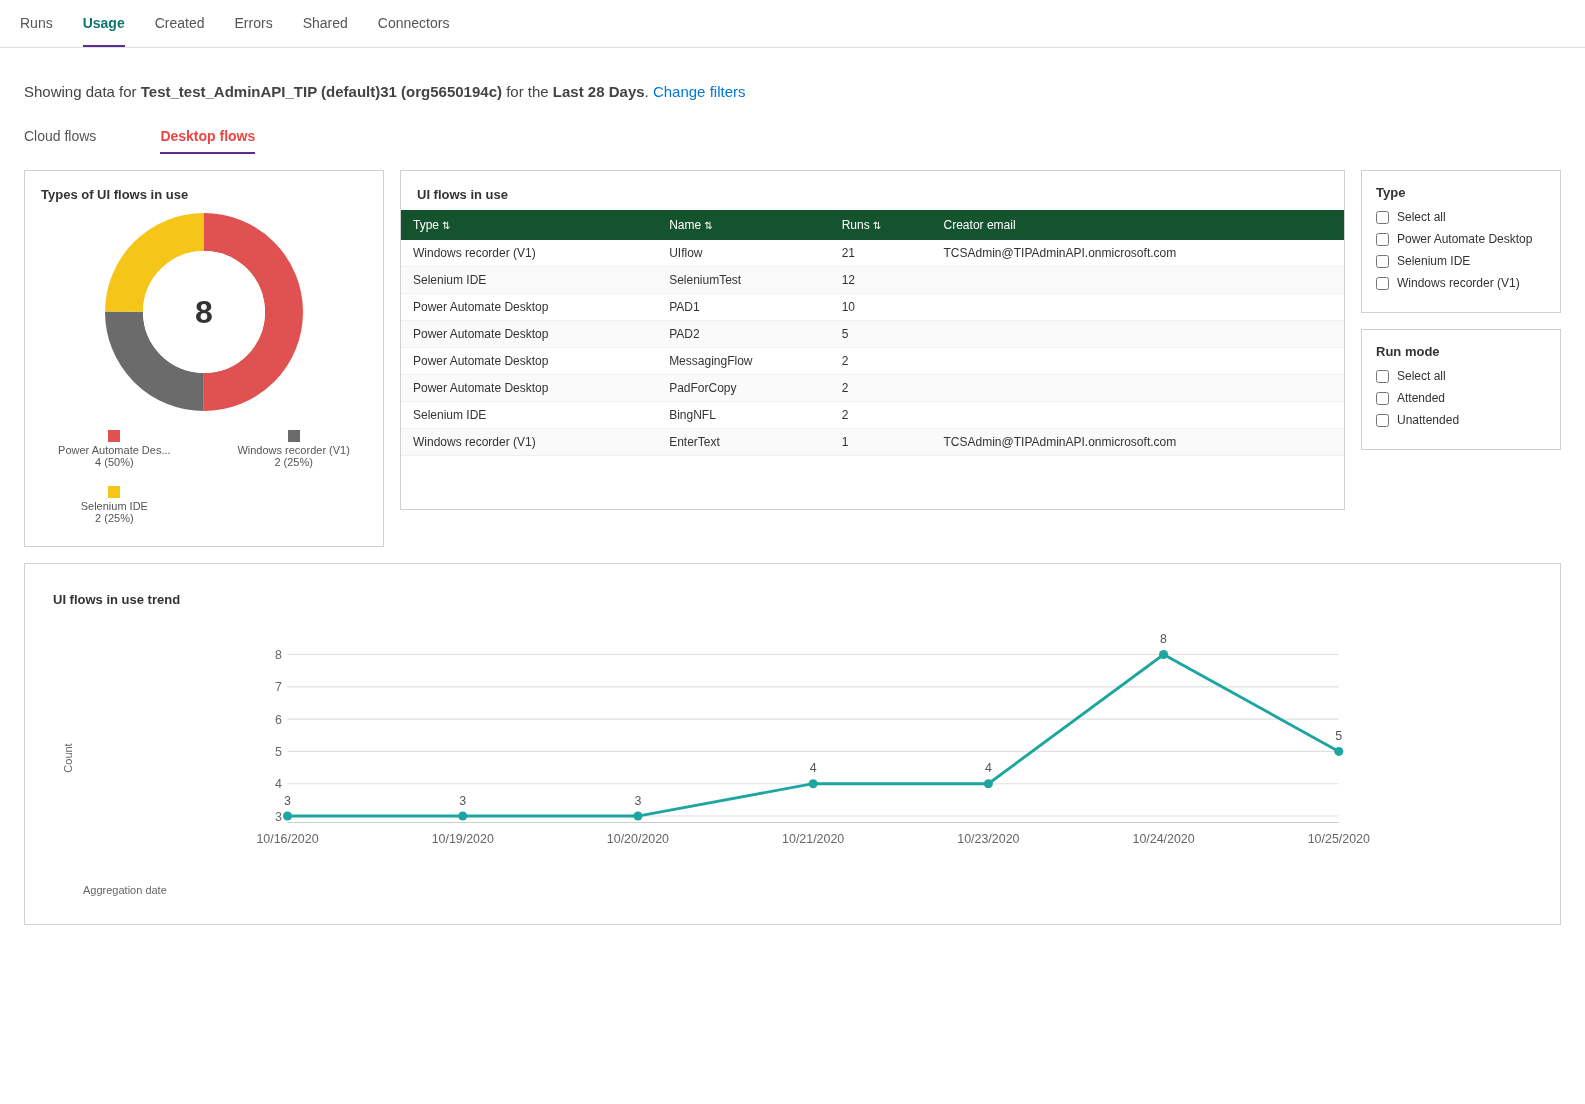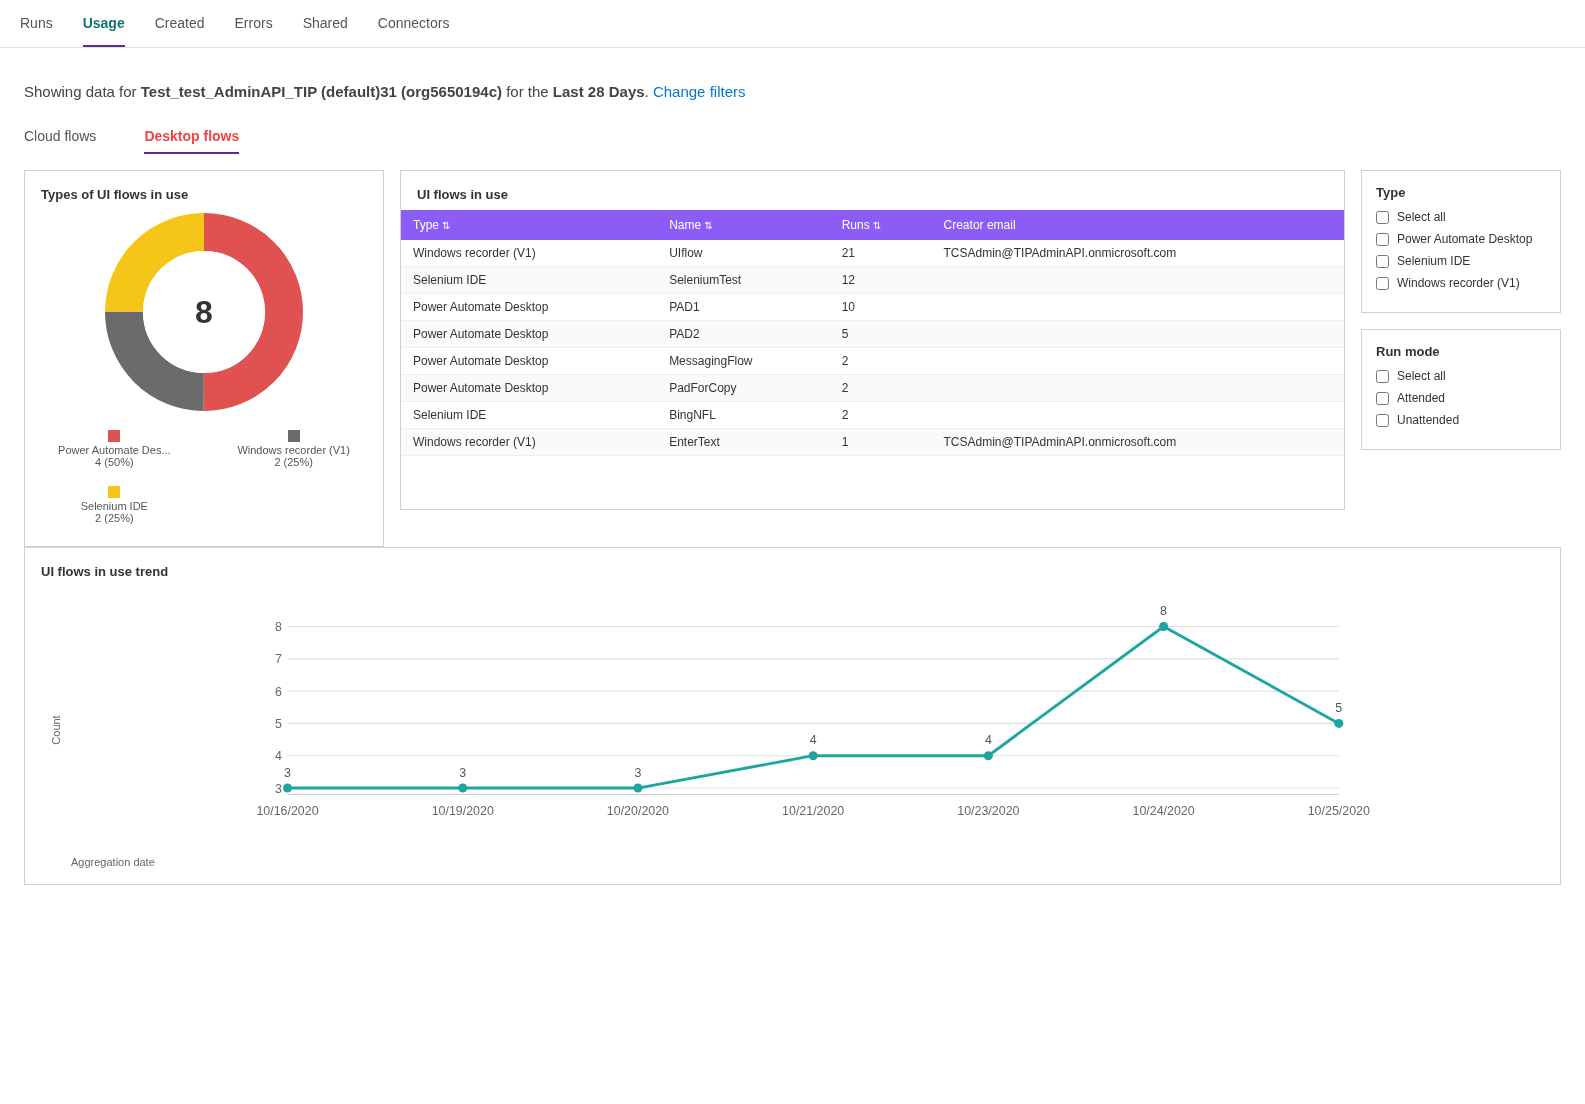--- a/index.html
+++ b/index.html
@@ -8,57 +8,57 @@
     .top-nav { display: flex; align-items: center; padding: 0 20px; border-bottom: 1px solid #e0e0e0; height: 48px; gap: 30px; }
     .nav-item { font-size: 14px; color: #555; cursor: pointer; padding: 14px 0; border-bottom: 2px solid transparent; }
     .nav-item.active { color: #0f766e; font-weight: 600; border-bottom: 2px solid #5b2d8e; }
     
     .content { padding: 20px 24px; }
     
     .subtitle { font-size: 15px; color: #444; margin-bottom: 20px; margin-top: 15px; }
     .subtitle strong { font-weight: 700; }
     .subtitle a { color: #0078d4; text-decoration: none; }
     
-    .flow-tabs { display: flex; gap: 20px; margin-bottom: 16px; }
+    .flow-tabs { display: flex; gap: 36px; margin-bottom: 16px; }
     .flow-tab { font-size: 14px; color: #555; cursor: pointer; padding: 8px 0; border-bottom: 2px solid transparent; }
     .flow-tab.active { color: #ef4444; font-weight: 700; border-bottom: 2px solid #5b2d8e; margin-left: 28px; }
     
     .main-panels { display: flex; gap: 16px; align-items: flex-start; }
     
     
     .donut-panel { background: #fff; border: 1px solid #d0d0d0; padding: 16px; width: 360px; min-height: 340px; }
     .panel-title { font-size: 13px; font-weight: 600; margin-bottom: 0; }
     .donut-container { position: relative; display: flex; justify-content: center; align-items: center; }
     .donut-svg { width: 220px; height: 220px; }
     .donut-center { position: absolute; font-size: 32px; font-weight: 600; color: #333; }
     .donut-legend { display: flex; flex-wrap: wrap; justify-content: space-between; margin-top: 8px; font-size: 11px; color: #555; gap: 12px; }
     .legend-item { display: flex; flex-direction: column; align-items: center; width: 45%; margin-bottom: 6px; }
     .legend-label { text-align: center; }
     
     
     .table-panel { background: #fff; border: 1px solid #d0d0d0; flex: 1; min-height: 340px; }
     .table-panel .panel-title { padding: 16px 16px 0 16px; }
     table { width: 100%; border-collapse: collapse; }
-    thead tr { background: #8b5cf6; color: #fff; }
+    thead tr { background: #14532d; color: #fff; }
     thead th { padding: 8px 12px; text-align: left; font-size: 12px; font-weight: 500; }
     thead th.sortable { cursor: pointer; }
     tbody tr { border-bottom: 1px solid #f0f0f0; }
     tbody tr:nth-child(even) { background: #fafafa; }
     tbody td { padding: 6px 12px; font-size: 12px; }
     .table-footer { background: #2d2d2d; color: #fff; padding: 8px 12px; display: flex; gap: 60px; font-size: 12px; font-weight: 500; }
     
     
     .filter-panels { display: flex; flex-direction: column; gap: 16px; width: 200px; }
     .filter-panel { background: #fff; border: 1px solid #d0d0d0; padding: 14px; }
     .filter-title { font-size: 13px; font-weight: 600; margin-bottom: 10px; }
     .filter-item { display: flex; align-items: center; gap: 8px; margin-bottom: 8px; font-size: 12px; }
     .filter-item input[type="checkbox"] { width: 13px; height: 13px; cursor: pointer; }
     
     
-    .trend-panel { background: #fff; border: 1px solid #d0d0d0; padding: 16px; }
+    .trend-panel { background: #fff; border: 1px solid #d0d0d0; padding: 28px; margin-top: 16px; }
     .trend-title { font-size: 13px; font-weight: 600; margin-bottom: 12px; }
     
     .sort-icon { font-size: 10px; margin-left: 3px; }
   </style>
 </head>
 <body>
 
 <nav class="top-nav">
 
 <span class="nav-item">Runs</span>

